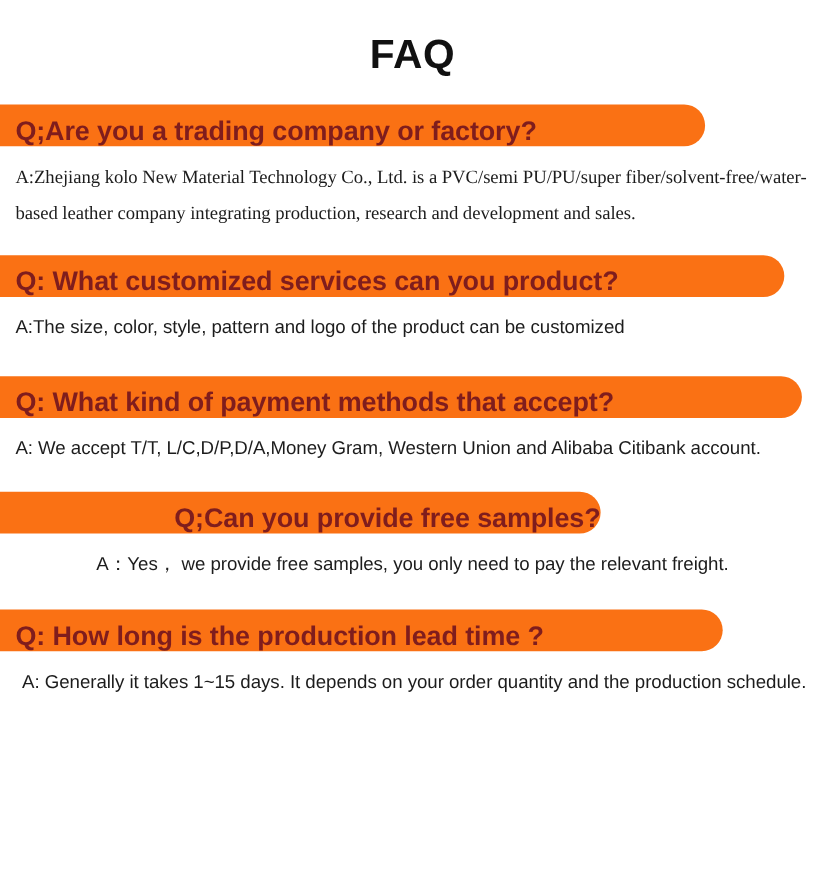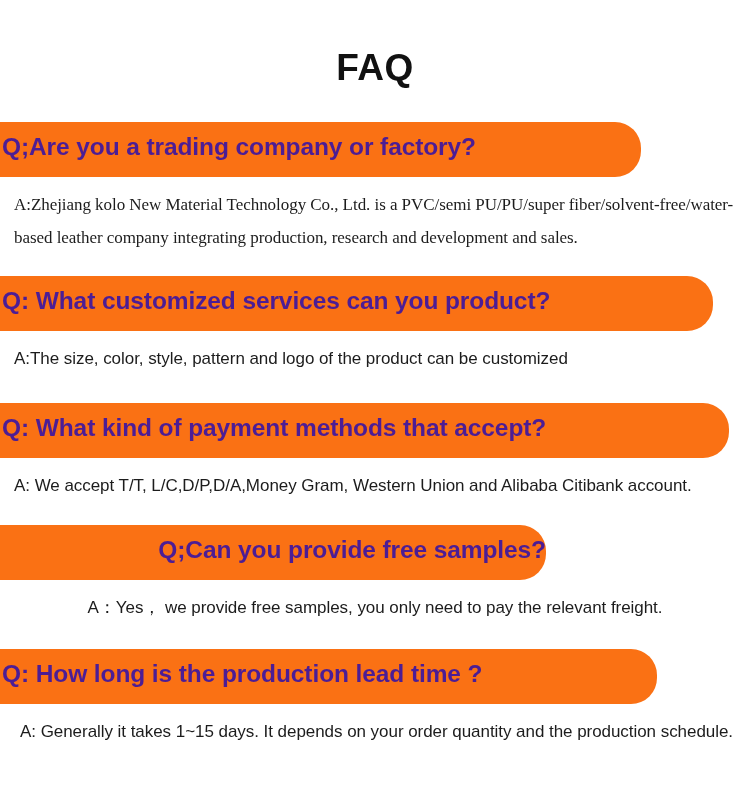--- a/index.html
+++ b/index.html
@@ -21,37 +21,37 @@
     position: relative;
     background: #ffffff;
   }
   .faq-title {
     text-align: center;
     font-size: 37px;
     font-weight: bold;
     letter-spacing: 0.5px;
     color: #111111;
     line-height: 1;
-    padding-top: 49px;
-    margin: 0 0 36px 0;
+    padding-top: 31px;
+    margin: 0 0 27px 0;
   }
   .faq-list {
     display: block;
   }
   .faq-item {
     display: block;
   }
   .q-banner {
     background: #FA7114;
-    color: #4c1d95;
+    color: #7f1d1d;
     font-weight: bold;
     font-size: 24.5px;
     line-height: 49px;
-    height: 55px;
-    padding-left: 2px;
+    height: 38px;
+    padding-left: 14px;
     box-sizing: border-box;
     border-top-right-radius: 26px;
     border-bottom-right-radius: 26px;
     border-top-left-radius: 0;
     border-bottom-left-radius: 0;
     margin-left: 0;
     white-space: nowrap;
     overflow: hidden;
     letter-spacing: -0.1px;
   }

